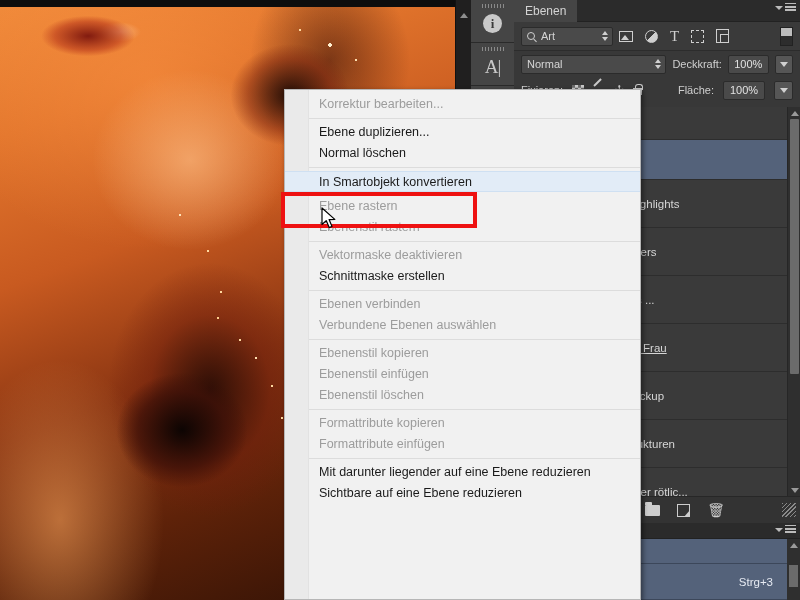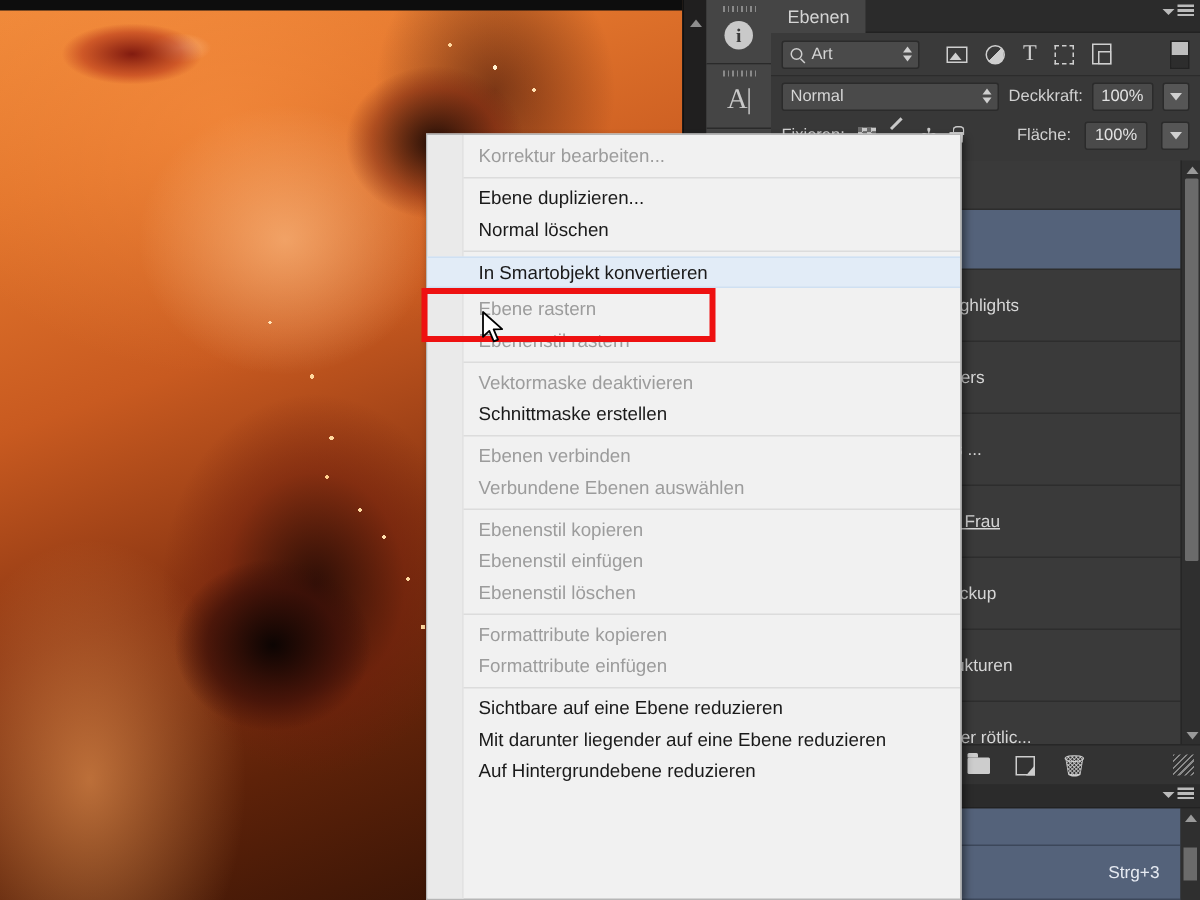--- a/index.html
+++ b/index.html
@@ -121,21 +121,21 @@
   .panel-menu-btn {
     position: absolute; right: 4px; top: 3px;
     display: flex; align-items: center; gap: 2px;
   }
   .pm-tri { width:0;height:0;border-left:4px solid transparent;border-right:4px solid transparent;border-top:4px solid #bbb; }
   .pm-lines { width: 11px; height: 9px;
     background: repeating-linear-gradient(180deg,#bbb 0 1.5px, transparent 1.5px 3.2px); }
 
   .filter-row {
     height: 29px; background: #3a3a3a; border-bottom: 1px solid #2c2c2c;
-    display: flex; align-items: center; padding: 0 7px; gap: 12px;
+    display: flex; align-items: center; padding: 0 7px; gap: 0;
   }
   .kind-select {
     width: 92px; height: 19px; background: #4a4a4a;
     border: 1px solid #2b2b2b; border-radius: 2px;
     display: flex; align-items: center; padding: 0 5px; gap: 6px;
     color: #d4d4d4; font-size: 11px; position: relative;
   }
   .magnifier {
     width: 8px; height: 8px; border: 1.4px solid #cfcfcf; border-radius: 50%;
     position: relative; flex: none;
@@ -568,23 +568,22 @@
     <div class="ctx-item disabled">Ebenen verbinden</div>
     <div class="ctx-item disabled">Verbundene Ebenen auswählen</div>
     <div class="ctx-sep"></div>
     <div class="ctx-item disabled">Ebenenstil kopieren</div>
     <div class="ctx-item disabled">Ebenenstil einfügen</div>
     <div class="ctx-item disabled">Ebenenstil löschen</div>
     <div class="ctx-sep"></div>
     <div class="ctx-item disabled">Formattribute kopieren</div>
     <div class="ctx-item disabled">Formattribute einfügen</div>
     <div class="ctx-sep"></div>
+    <div class="ctx-item enabled">Mit darunter liegender auf eine Ebene reduzieren</div>
     <div class="ctx-item enabled">Sichtbare auf eine Ebene reduzieren</div>
-    <div class="ctx-item enabled">Mit darunter liegender auf eine Ebene reduzieren</div>
-    <div class="ctx-item enabled">Auf Hintergrundebene reduzieren</div>
   </div>
 
   <div class="red-box"></div>
 
   <div class="cursor">
     <svg width="18" height="24" viewBox="0 0 18 24">
       <path d="M1,1 L1,17.5 L5.2,13.6 L8.2,20.6 L11,19.4 L8.1,12.6 L13.8,12.4 Z" fill="#ffffff" stroke="#000000" stroke-width="1.2" stroke-linejoin="round"></path>
     </svg>
   </div>
 

